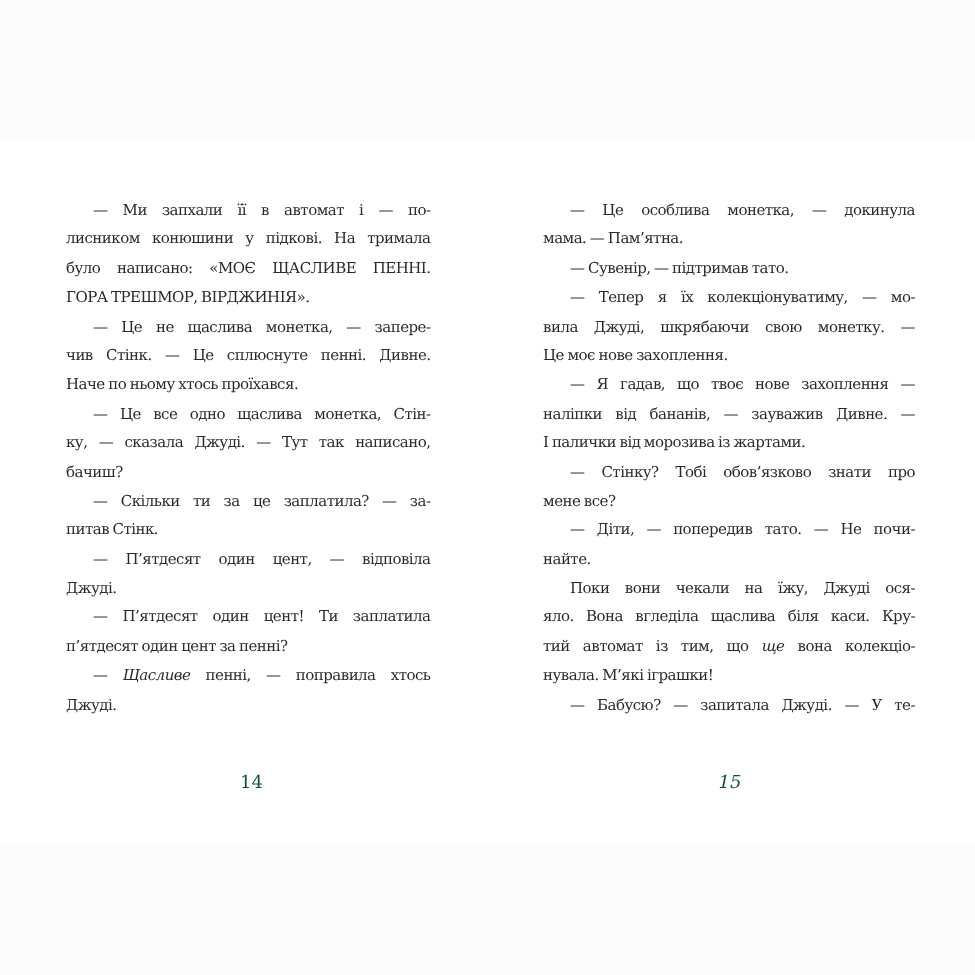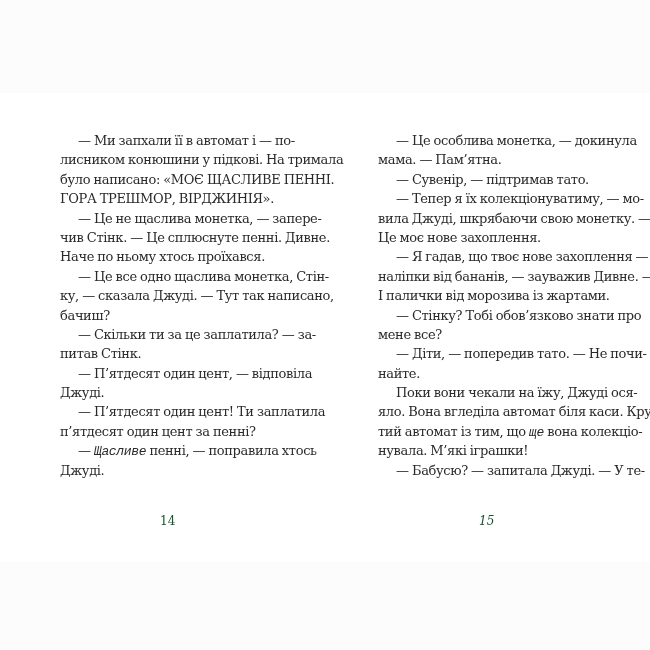--- a/index.html
+++ b/index.html
@@ -20,31 +20,30 @@
     .page {
       position: absolute;
       top: 38px;
     }
     .page.left { left: 44px; width: 243px; }
     .page.right { left: 362px; width: 248px; }
     .line {
       display: block;
       height: 19.4px;
       line-height: 19.4px;
-      font-size: 13px;
+      font-size: 10px;
       white-space: nowrap;
       text-align: justify;
       text-align-last: justify;
       letter-spacing: -0.35px;
       word-spacing: -0.5px;
-      margin-left: 16px;
     }
     .line.indent { padding-left: 18px; }
     .line.last { text-align-last: left; }
-    em { font-style: italic; font-family: Liberation Mono, monospace; }
+    em { font-style: italic; }
     .pagenum {
       position: absolute;
       top: 421px;
       font-size: 12px;
       color: #14532d;
     }
     .pagenum.left { left: 160px; }
     .pagenum.right { left: 479px; font-style: italic; }
   </style>
 </head>
@@ -80,21 +79,21 @@
     <span class="line">вила Джуді, шкрябаючи свою монетку. —</span>
     <span class="line last">Це моє нове захоплення.</span>
     <span class="line indent">— Я гадав, що твоє нове захоплення —</span>
     <span class="line">наліпки від бананів, — зауважив Дивне. —</span>
     <span class="line last">І палички від морозива із жартами.</span>
     <span class="line indent">— Стінку? Тобі обов’язково знати про</span>
     <span class="line last">мене все?</span>
     <span class="line indent">— Діти, — попередив тато. — Не почи-</span>
     <span class="line last">найте.</span>
     <span class="line indent">Поки вони чекали на їжу, Джуді ося-</span>
-    <span class="line">яло. Вона вгледіла автомат біля каси. Кру-</span>
+    <span class="line">яло. Вона вгледіла щаслива біля каси. Кру-</span>
     <span class="line"><span>тий автомат із тим, що </span><em>ще</em><span> вона колекціо-</span></span>
     <span class="line last">нувала. М’які іграшки!</span>
     <span class="line indent">— Бабусю? — запитала Джуді. — У те-</span>
   </div>
 
   <span class="pagenum left">14</span>
   <span class="pagenum right">15</span>
 </div>
 
 </body></html>

